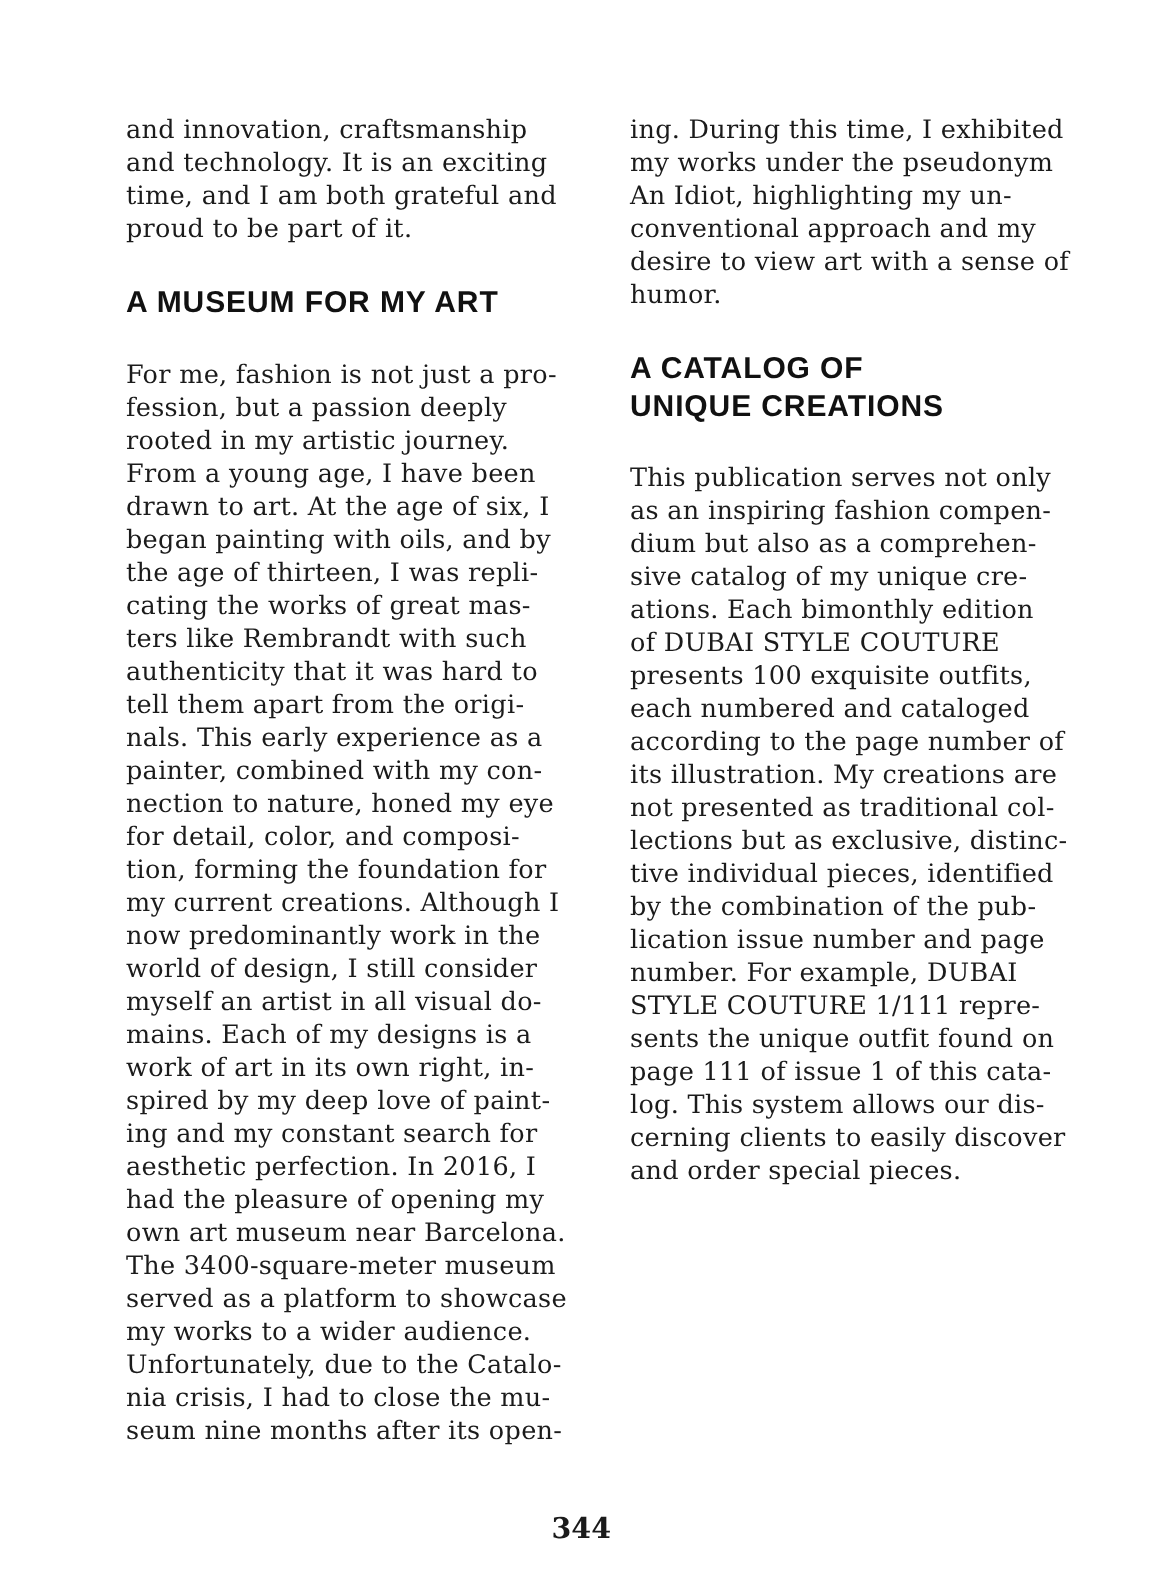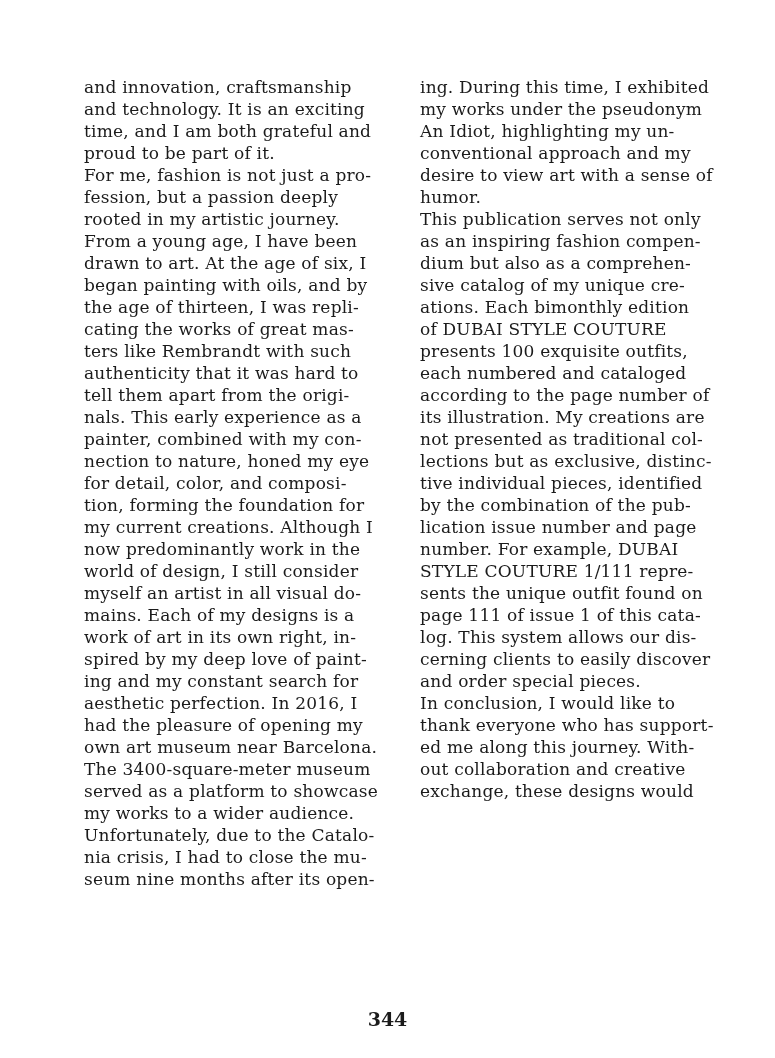--- a/index.html
+++ b/index.html
@@ -56,20 +56,21 @@
 </head>
 <body>
 
 <div class="page">
 
   <div class="column column-left">
     <p class="body-text">and innovation, craftsmanship
 and technology. It is an exciting
 time, and I am both grateful and
 proud to be part of it.</p>
+    <h2 class="heading">A MUSEUM FOR MY ART</h2>
     <p class="body-text">For me, fashion is not just a pro-
 fession, but a passion deeply
 rooted in my artistic journey.
 From a young age, I have been
 drawn to art. At the age of six, I
 began painting with oils, and by
 the age of thirteen, I was repli-
 cating the works of great mas-
 ters like Rembrandt with such
 authenticity that it was hard to
@@ -98,20 +99,22 @@
 seum nine months after its open-</p>
   </div>
 
   <div class="column column-right">
     <p class="body-text">ing. During this time, I exhibited
 my works under the pseudonym
 An Idiot, highlighting my un-
 conventional approach and my
 desire to view art with a sense of
 humor.</p>
+    <h2 class="heading">A CATALOG OF
+UNIQUE CREATIONS</h2>
     <p class="body-text">This publication serves not only
 as an inspiring fashion compen-
 dium but also as a comprehen-
 sive catalog of my unique cre-
 ations. Each bimonthly edition
 of DUBAI STYLE COUTURE
 presents 100 exquisite outfits,
 each numbered and cataloged
 according to the page number of
 its illustration. My creations are
@@ -120,22 +123,17 @@
 tive individual pieces, identified
 by the combination of the pub-
 lication issue number and page
 number. For example, DUBAI
 STYLE COUTURE 1/111 repre-
 sents the unique outfit found on
 page 111 of issue 1 of this cata-
 log. This system allows our dis-
 cerning clients to easily discover
 and order special pieces.</p>
-    <p class="body-text">In conclusion, I would like to
-thank everyone who has support-
-ed me along this journey. With-
-out collaboration and creative
-exchange, these designs would</p>
   </div>
 
   <div class="page-number">344</div>
 
 </div>
 
 </body></html>

